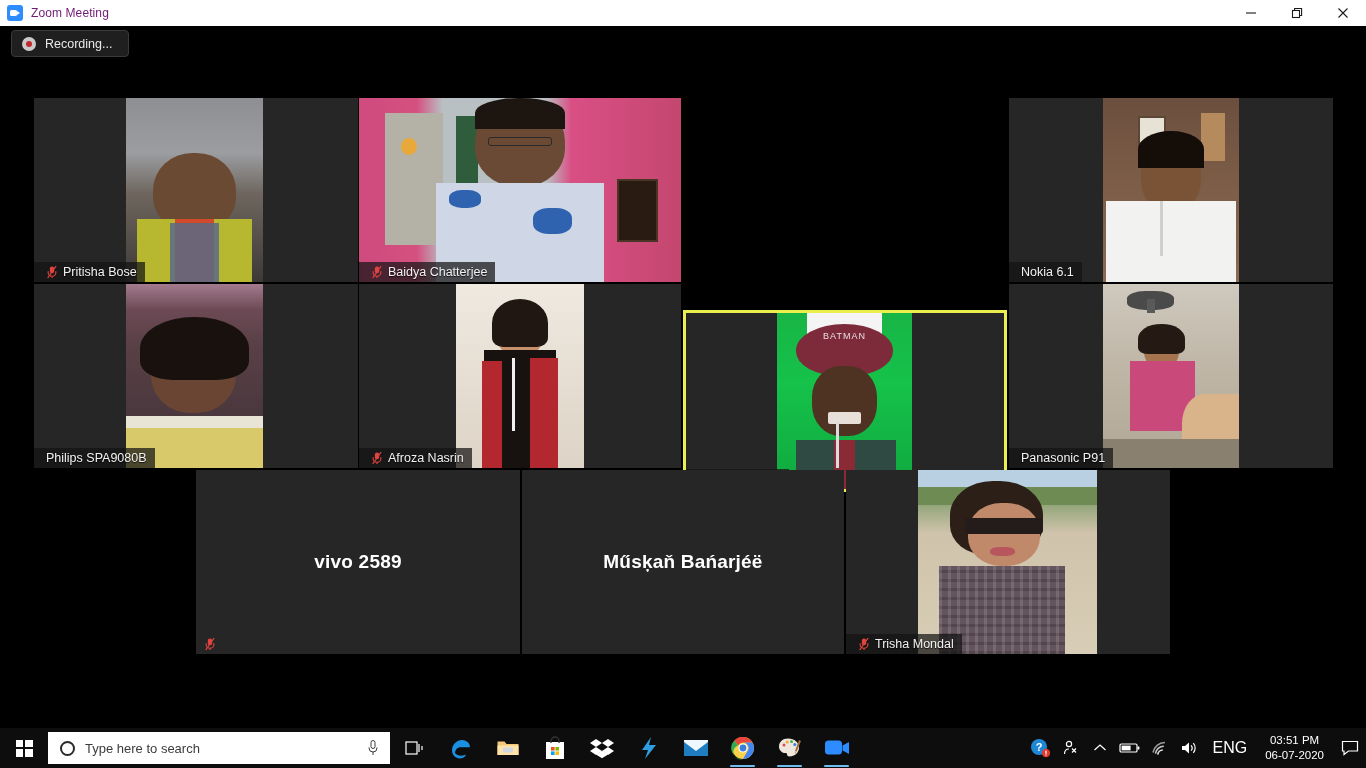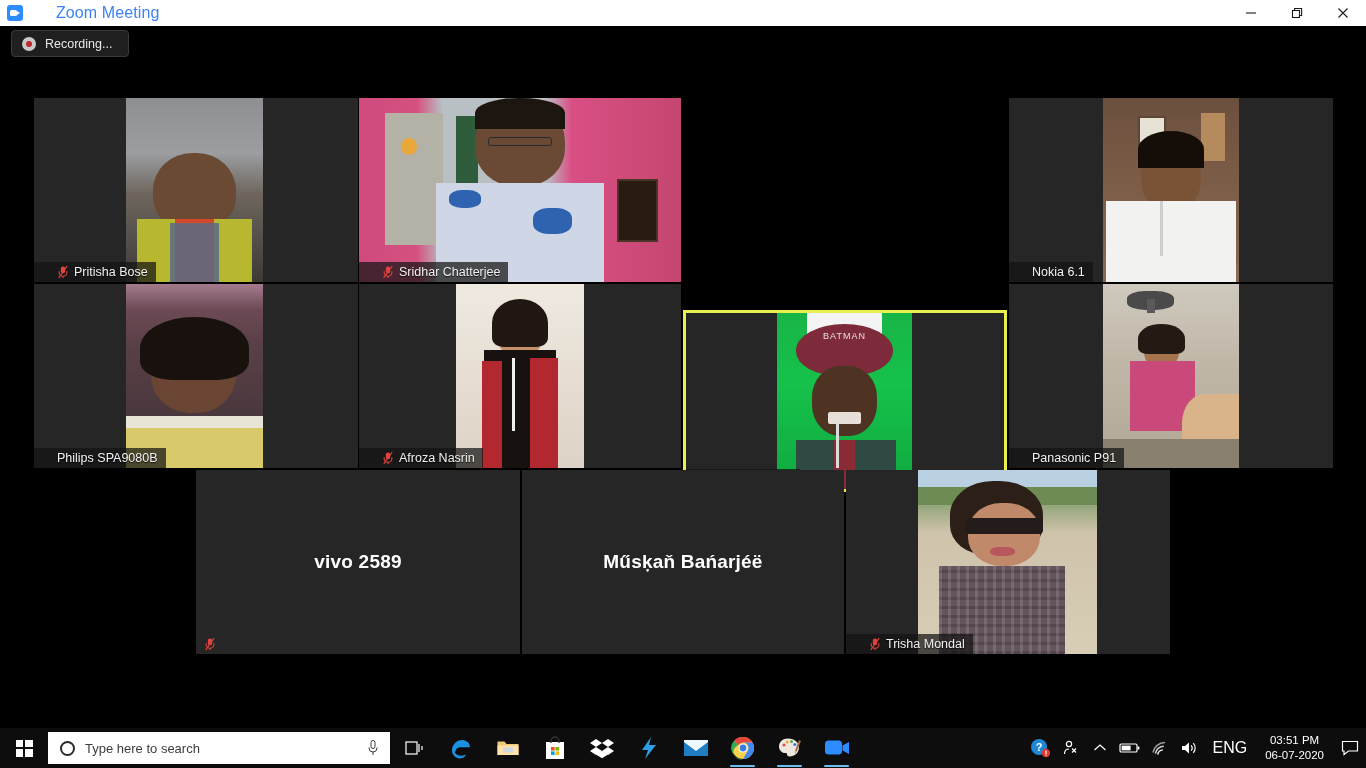--- a/index.html
+++ b/index.html
@@ -26,21 +26,21 @@
     content: ""; position: absolute; left: 3px; top: 5px;
     width: 7px; height: 6px; border-radius: 1.5px; background: #fff;
   }
   .zoom-logo::after {
     content: ""; position: absolute; left: 10px; top: 6px;
     width: 0; height: 0;
     border-top: 2px solid transparent;
     border-bottom: 2px solid transparent;
     border-left: 3.5px solid #fff;
   }
-  #tb-title { font-size: 16px; color: #3b82f6; letter-spacing: .1px; margin-left: 25px; }
+  #tb-title { font-size: 12px; color: #701a75; letter-spacing: .1px; }
   #tb-controls { margin-left: auto; display: flex; height: 26px; }
   .tb-btn {
     width: 46px; height: 26px;
     display: flex; align-items: center; justify-content: center;
     color: #1b1b1b;
   }
   .tb-btn svg { display: block; }
 
   
   #meeting {
@@ -77,21 +77,21 @@
   }
   .tile.speaking { border: 3px solid #eaee4e; }
   .tile .vid {
     position: absolute; top: 0; bottom: 0;
     overflow: hidden;
   }
   .namebar {
     position: absolute; left: 0; bottom: 0;
     height: 20px;
     display: flex; align-items: center; gap: 5px;
-    padding: 0 8px 0 23px;
+    padding: 0 8px 0 12px;
     background: rgba(20,20,20,0.72);
     max-width: 96%;
   }
   .namebar .nm {
     color: #f2f2f2; font-size: 12.5px; white-space: nowrap;
     text-shadow: 0 1px 1px rgba(0,0,0,.8);
   }
   .mute-icon { width: 12px; height: 14px; flex: 0 0 auto; }
   .center-name {
     position: absolute; left: 0; right: 0; top: 50%;
@@ -226,21 +226,21 @@
       <div style="position:absolute;left:54%;top:60%;width:12%;height:14%;background:#2f63b0;border-radius:40%;"></div>
       <div style="position:absolute;left:80%;top:44%;width:13%;height:34%;background:#2a1b12;border:2px solid #4a3425;"></div>
     </div>
     <div class="namebar">
       <svg class="mute-icon" viewBox="0 0 14 16">
         <rect x="4.5" y="1.5" width="5" height="8" rx="2.5" fill="#e0443e"></rect>
         <path d="M2.5 7.2v1.3a4.5 4.5 0 0 0 9 0V7.2" stroke="#e0443e" stroke-width="1.3" fill="none"></path>
         <path d="M7 13v2" stroke="#e0443e" stroke-width="1.3"></path>
         <path d="M11.8 1L2 15" stroke="#e0443e" stroke-width="1.5"></path>
       </svg>
-      <span class="nm">Sridhar Chatterjee</span>
+      <span class="nm">Baidya Chatterjee</span>
     </div>
   </div>
 
 
   <div class="tile" style="left:1009px; top:72px; width:324px; height:184px;">
     <div class="vid" style="left:94px; width:136px;">
       <div class="cam" style="background:linear-gradient(180deg,#6b4f3e 0%,#7a5b46 40%,#8a6a52 100%);"></div>
       <div style="position:absolute;left:26%;top:10%;width:20%;height:20%;background:#e6e2d6;border:2px solid #5e4636;"></div>
       <div style="position:absolute;left:72%;top:8%;width:18%;height:26%;background:#b58a5d;"></div>
       <div style="position:absolute;left:28%;top:24%;width:44%;height:38%;border-radius:46%;background:#7a5336;"></div>

